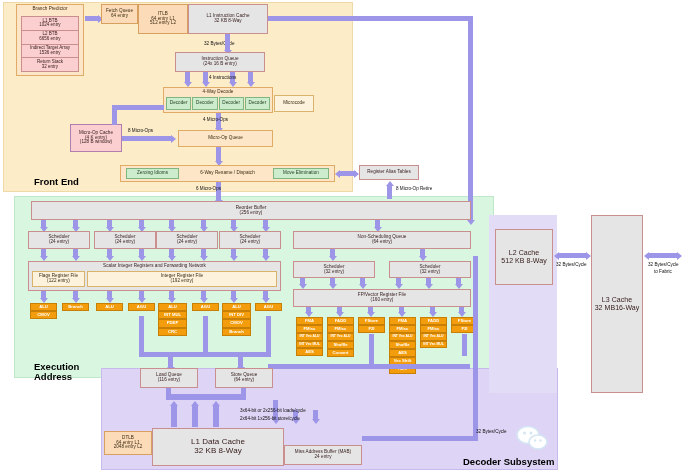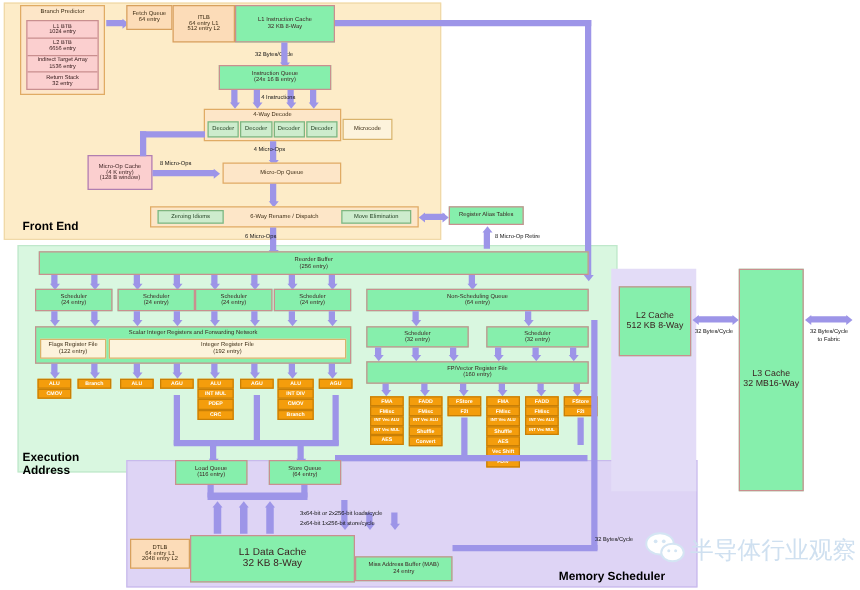--- a/index.html
+++ b/index.html
@@ -9,21 +9,21 @@
   .reg{position:absolute;box-sizing:border-box;}
   
   .r-front{background:#fdecc8;border:1px solid #f0d9a8;}
   .r-exec{background:#d9f7e0;border:1px solid #bfe8cb;}
   .r-mem{background:#ded4f5;border:1px solid #c8baec;}
   .r-l2{background:#e3dcf7;}
   
   .bx{position:absolute;box-sizing:border-box;display:flex;flex-direction:column;
       align-items:center;justify-content:center;text-align:center;line-height:1.08;
       font-size:4.6px;letter-spacing:.05px;}
-  .pink{background:#86efac;border:1px solid #c98f8f;color:#3a2020;}
+  .pink{background:#e5e5e5;border:1px solid #c98f8f;color:#3a2020;}
   .peach{background:#fcdcb8;border:1px solid #d7a05e;color:#3a2a12;}
   .peach2{background:#fde6c8;border:1px solid #e0ab64;color:#3a2a12;}
   .green{background:#cdeccd;border:1px solid #7fb57f;color:#1d3a1d;}
   .cream{background:#fdf3dc;border:1px solid #d9b36b;color:#3a2a12;}
   .pinkwrap{background:#fbcfcf;border:1px solid #c98f8f;color:#3a2020;}
   .stack{position:absolute;box-sizing:border-box;display:flex;flex-direction:column;}
   .stack > div{flex:1;display:flex;align-items:center;justify-content:center;
       text-align:center;font-size:4.5px;line-height:1.05;box-sizing:border-box;}
   .sdiv{border-top:1px solid #c98f8f;}
   .ostack{position:absolute;display:flex;flex-direction:column;gap:0px;}
@@ -34,21 +34,21 @@
   .ar{position:absolute;background:#9d95e8;}
   .tri-d{position:absolute;width:0;height:0;border-left:4px solid transparent;
       border-right:4px solid transparent;border-top:5px solid #9d95e8;}
   .tri-u{position:absolute;width:0;height:0;border-left:4px solid transparent;
       border-right:4px solid transparent;border-bottom:5px solid #9d95e8;}
   .tri-r{position:absolute;width:0;height:0;border-top:4px solid transparent;
       border-bottom:4px solid transparent;border-left:5px solid #9d95e8;}
   .tri-l{position:absolute;width:0;height:0;border-top:4px solid transparent;
       border-bottom:4px solid transparent;border-right:5px solid #9d95e8;}
   .lbl{position:absolute;font-size:4.6px;color:#111;white-space:nowrap;}
-  .rlabel{position:absolute;font-size:9.5px;font-weight:bold;color:#000;}
+  .rlabel{position:absolute;font-size:9.5px;font-weight:bold;color:#000;margin-left:16px;}
   .wm{position:absolute;font-size:19px;color:#cfe0f0;font-weight:normal;
       white-space:nowrap;font-family:"DejaVu Sans",sans-serif;}
   .wmlogo{position:absolute;color:#d7e6f4;}
 </style>
 </head>
 <body>
 
 <div id="stage">
 
   <div class="reg r-front" style="left:3px;top:2px;width:350px;height:190px;"></div>
@@ -459,21 +459,21 @@
 
   <div class="bx pink" style="left:284px;top:445px;width:78px;height:20px;">
     <span>Miss Address Buffer (MAB)</span>
     <span>24 entry</span>
   </div>
 
   <div class="ar" style="left:362px;top:436px;width:116px;height:5px;"></div>
   <div class="ar" style="left:473px;top:256px;width:5px;height:184px;"></div>
   <div class="lbl" style="left:476px;top:429px;">32 Bytes/Cycle</div>
 
-  <div class="rlabel" style="left:447px;top:456px;">Memory Scheduler</div>
+  <div class="rlabel" style="left:447px;top:456px;">Decoder Subsystem</div>
 
   <div class="bx pink" style="left:495px;top:229px;width:58px;height:56px;font-size:7px;">
     <span>L2 Cache</span>
     <span>512 KB 8-Way</span>
   </div>
   <div class="bx pink" style="left:591px;top:215px;width:52px;height:178px;font-size:7px;">
     <span>L3 Cache</span>
     <span>32 MB16-Way</span>
   </div>
 
@@ -491,15 +491,14 @@
   <div class="wmlogo" style="left:515px;top:425px;width:34px;height:26px;">
     <svg width="34" height="26" viewBox="0 0 34 26">
       <ellipse cx="13" cy="10" rx="11" ry="8.5" fill="#ffffff" stroke="#d4e5f3" stroke-width="1.6"></ellipse>
       <circle cx="9.5" cy="8" r="1.5" fill="#d4e5f3"></circle>
       <circle cx="16" cy="8" r="1.5" fill="#d4e5f3"></circle>
       <ellipse cx="23" cy="17" rx="9" ry="7" fill="#ffffff" stroke="#d4e5f3" stroke-width="1.6"></ellipse>
       <circle cx="20" cy="15.5" r="1.2" fill="#d4e5f3"></circle>
       <circle cx="25.5" cy="15.5" r="1.2" fill="#d4e5f3"></circle>
     </svg>
   </div>
-  <div class="wm" style="left:552px;top:427px;">半导体行业观察</div>
 
 </div>
 
 </body></html>

